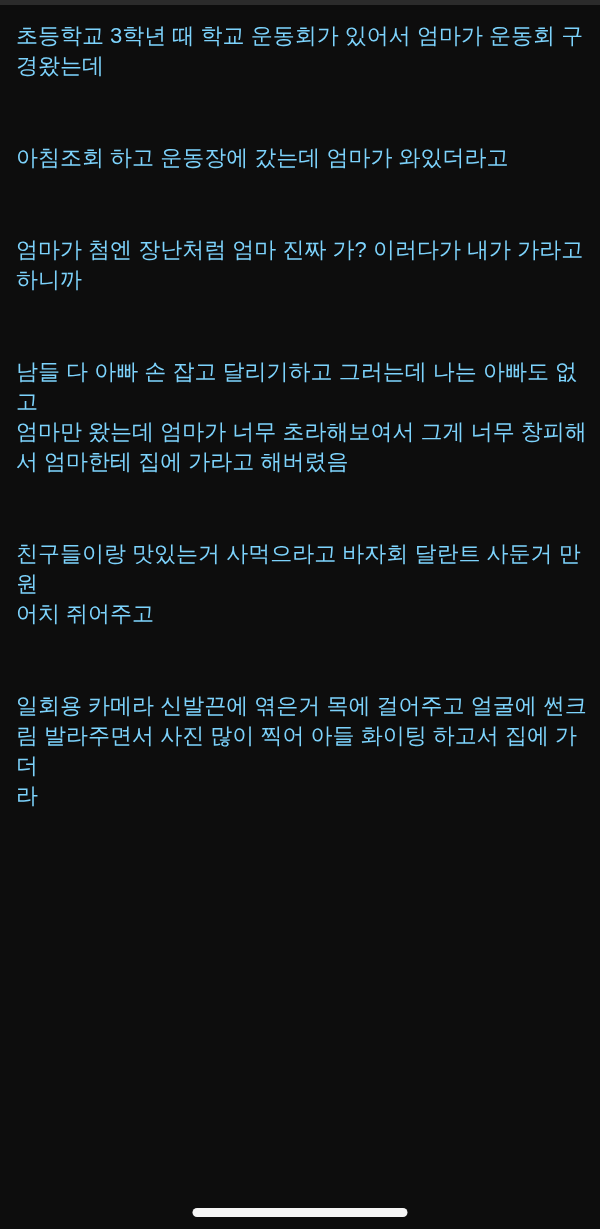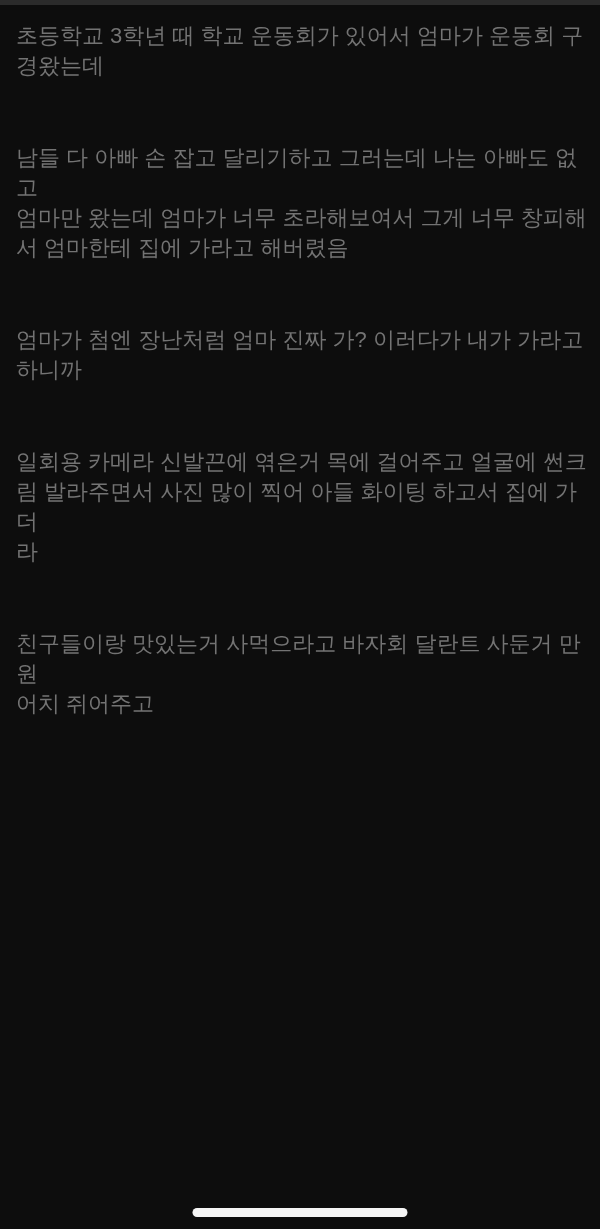--- a/index.html
+++ b/index.html
@@ -28,21 +28,21 @@
   .story {
     position: absolute;
     top: 0;
     left: 0;
     box-sizing: border-box;
     width: 600px;
     padding: 21px 12px 0 16px;
   }
   .para {
     margin: 0 0 62px 0;
-    color: #737373;
+    color: #7dd3fc;
     font-size: 22px;
     line-height: 30px;
     font-weight: 400;
     letter-spacing: 0px;
     white-space: pre-wrap;
     word-break: break-all;
   }
   .home-indicator {
     position: absolute;
     left: 50%;
@@ -56,27 +56,28 @@
 </style>
 </head>
 <body>
 
 <div class="screen">
   <div class="top-strip"></div>
 
   <div class="story">
     <div class="para">초등학교 3학년 때 학교 운동회가 있어서 엄마가 운동회 구
 경왔는데</div>
+    <div class="para">아침조회 하고 운동장에 갔는데 엄마가 와있더라고</div>
+    <div class="para">엄마가 첨엔 장난처럼 엄마 진짜 가? 이러다가 내가 가라고
+하니까</div>
     <div class="para">남들 다 아빠 손 잡고 달리기하고 그러는데 나는 아빠도 없고
 엄마만 왔는데 엄마가 너무 초라해보여서 그게 너무 창피해
 서 엄마한테 집에 가라고 해버렸음</div>
-    <div class="para">엄마가 첨엔 장난처럼 엄마 진짜 가? 이러다가 내가 가라고
-하니까</div>
+    <div class="para">친구들이랑 맛있는거 사먹으라고 바자회 달란트 사둔거 만원
+어치 쥐어주고</div>
     <div class="para">일회용 카메라 신발끈에 엮은거 목에 걸어주고 얼굴에 썬크
 림 발라주면서 사진 많이 찍어 아들 화이팅 하고서 집에 가더
 라</div>
-    <div class="para">친구들이랑 맛있는거 사먹으라고 바자회 달란트 사둔거 만원
-어치 쥐어주고</div>
 
   </div>
 
   <div class="home-indicator"></div>
 </div>
 
 </body></html>

